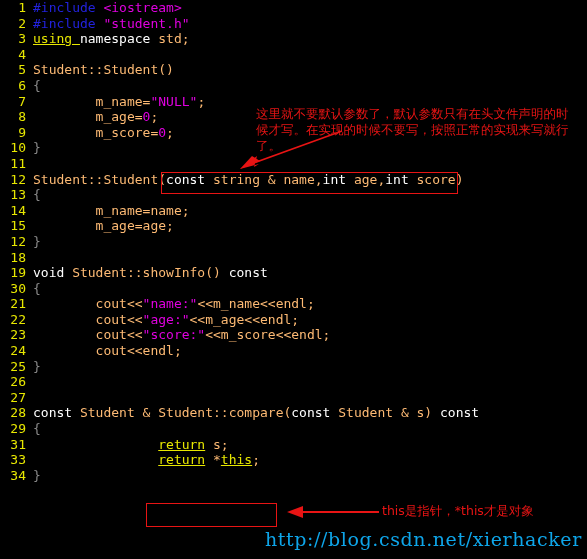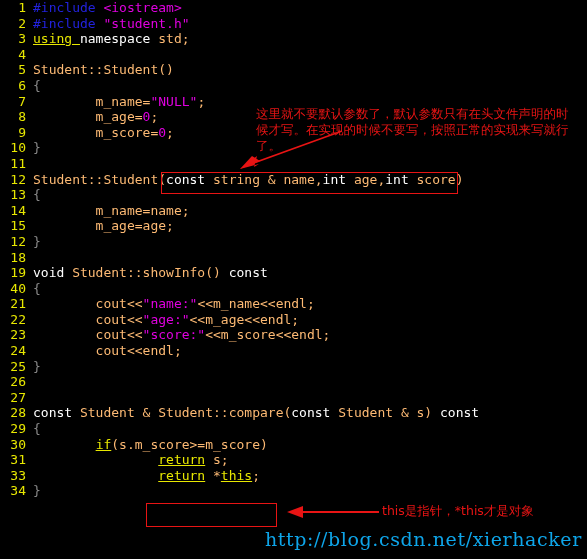--- a/index.html
+++ b/index.html
@@ -130,31 +130,30 @@
       <div class="code-line"><span class="lnum">9</span><span class="t-plain">        m_score=</span><span class="t-num">0</span><span class="t-plain">;</span></div>
       <div class="code-line"><span class="lnum">10</span><span class="t-brace">}</span></div>
       <div class="code-line"><span class="lnum">11</span></div>
       <div class="code-line"><span class="lnum">12</span><span class="t-plain">Student::Student(</span><span class="t-type">const</span><span class="t-plain"> string &amp; name,</span><span class="t-type">int</span><span class="t-plain"> age,</span><span class="t-type">int</span><span class="t-plain"> score)</span></div>
       <div class="code-line"><span class="lnum">13</span><span class="t-brace">{</span></div>
       <div class="code-line"><span class="lnum">14</span><span class="t-plain">        m_name=name;</span></div>
       <div class="code-line"><span class="lnum">15</span><span class="t-plain">        m_age=age;</span></div>
       <div class="code-line"><span class="lnum">12</span><span class="t-brace">}</span></div>
       <div class="code-line"><span class="lnum">18</span></div>
       <div class="code-line"><span class="lnum">19</span><span class="t-type">void</span><span class="t-plain"> Student::showInfo() </span><span class="t-type">const</span></div>
-      <div class="code-line"><span class="lnum">40</span><span class="t-brace">{</span></div>
+      <div class="code-line"><span class="lnum">30</span><span class="t-brace">{</span></div>
       <div class="code-line"><span class="lnum">21</span><span class="t-plain">        cout&lt;&lt;</span><span class="t-str">"name:"</span><span class="t-plain">&lt;&lt;m_name&lt;&lt;endl;</span></div>
       <div class="code-line"><span class="lnum">22</span><span class="t-plain">        cout&lt;&lt;</span><span class="t-str">"age:"</span><span class="t-plain">&lt;&lt;m_age&lt;&lt;endl;</span></div>
       <div class="code-line"><span class="lnum">23</span><span class="t-plain">        cout&lt;&lt;</span><span class="t-str">"score:"</span><span class="t-plain">&lt;&lt;m_score&lt;&lt;endl;</span></div>
       <div class="code-line"><span class="lnum">24</span><span class="t-plain">        cout&lt;&lt;endl;</span></div>
       <div class="code-line"><span class="lnum">25</span><span class="t-brace">}</span></div>
       <div class="code-line"><span class="lnum">26</span></div>
       <div class="code-line"><span class="lnum">27</span></div>
       <div class="code-line"><span class="lnum">28</span><span class="t-type">const</span><span class="t-plain"> Student &amp; Student::compare(</span><span class="t-type">const</span><span class="t-plain"> Student &amp; s) </span><span class="t-type">const</span></div>
       <div class="code-line"><span class="lnum">29</span><span class="t-brace">{</span></div>
-      <div class="code-line"><span class="lnum">30</span><span class="t-plain">        </span><span class="t-kw">if</span><span class="t-plain">(s.m_score&gt;=m_score)</span></div>
       <div class="code-line"><span class="lnum">31</span><span class="t-plain">                </span><span class="t-kw">return</span><span class="t-plain"> s;</span></div>
       <div class="code-line"><span class="lnum">33</span><span class="t-plain">                </span><span class="t-kw">return</span><span class="t-plain"> *</span><span class="t-kw">this</span><span class="t-plain">;</span></div>
       <div class="code-line"><span class="lnum">34</span><span class="t-brace">}</span></div>
     </div>
 
   <div class="hl-box" id="box-ctor-params"></div>
   <div class="hl-box" id="box-return-this"></div>
 
   <svg class="arrow-svg" id="arrow-top" width="120" height="50" viewBox="0 0 120 50">
     <line x1="112" y1="6" x2="18" y2="40" stroke="#e81414" stroke-width="1.6"></line>

